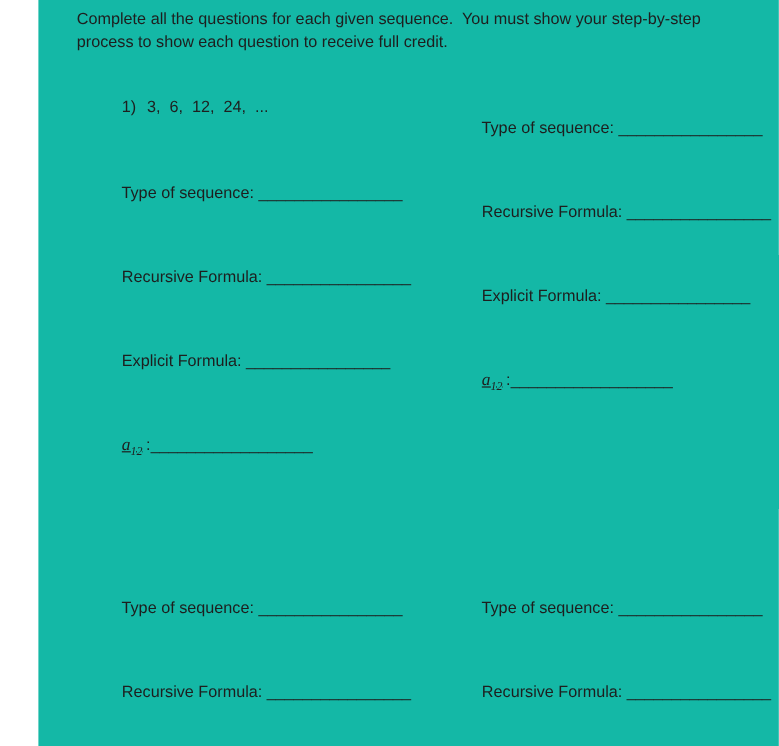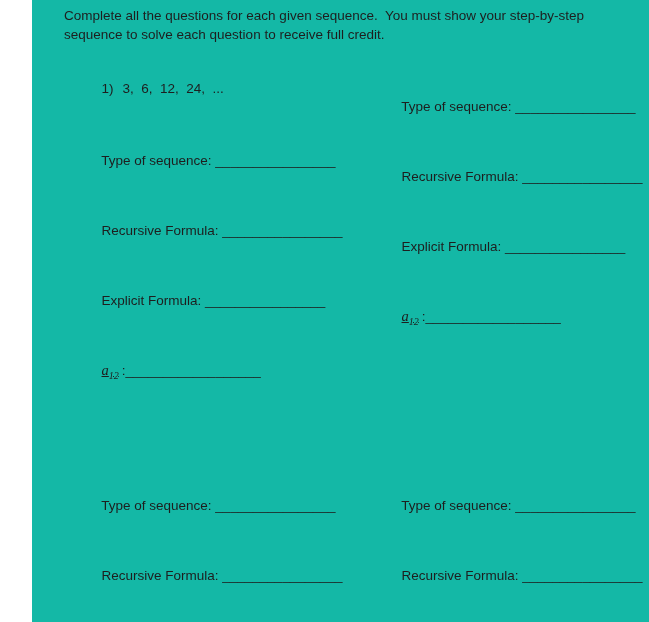--- a/index.html
+++ b/index.html
@@ -65,21 +65,21 @@
   .a12-colon { margin-left: 3px; }
 </style>
 </head>
 <body>
 
 <div class="viewport">
   <div class="content">
 
     <div class="instructions">
       <div>Complete all the questions for each given sequence.  You must show your step-by-step</div>
-      <div>sequence to solve each question to receive full credit.</div>
+      <div>process to show each question to receive full credit.</div>
     </div>
 
     <div class="qrow first">
 
       <div class="qblock">
         <div class="seq-line">
           <span class="qnum">1)</span><span class="seq">3,  6,  12,  24,  ...</span>
         </div>
         <div class="field">
           <span>Type of sequence:</span> <span class="blank">________________</span>

